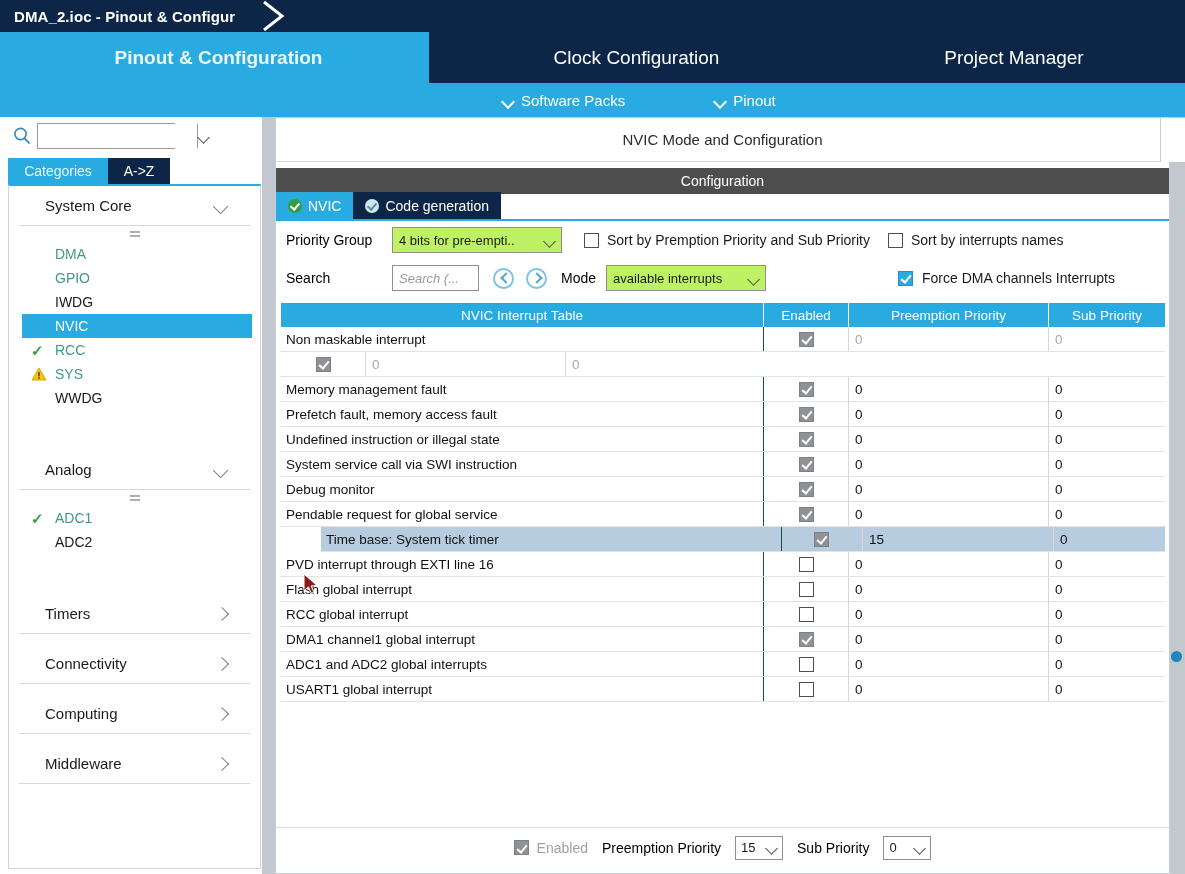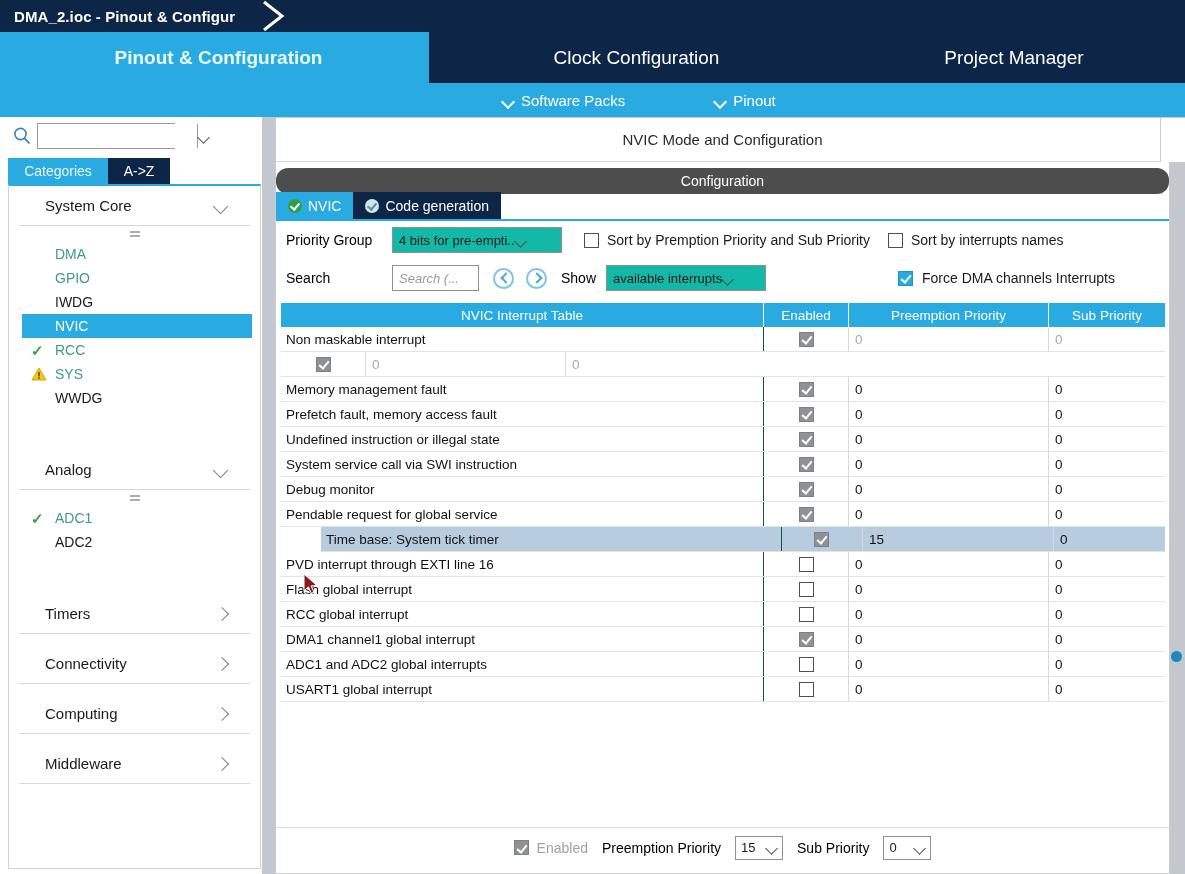--- a/index.html
+++ b/index.html
@@ -178,21 +178,20 @@
   .mode-title {
     height: 44px; display: flex; align-items: center; justify-content: center;
     font-size: 15px; color: #2b2b2b; background: #ffffff;
     border-bottom: 1px solid #d6d6d6;
   }
   .config-band {
     height: 26px; margin: 6px 0 0 0;
     background: #4d4d4d; color: #ffffff;
     display: flex; align-items: center; justify-content: center;
     font-size: 14px;
-    border-radius: 12px;
   }
   .ctabs {
     height: 27px; display: flex; align-items: flex-end;
     border-bottom: 2px solid #29abe2;
     background: #ffffff;
   }
   .ctab {
     height: 27px; display: flex; align-items: center; gap: 6px;
     padding: 0 12px; font-size: 14px; cursor: default;
   }
@@ -212,22 +211,22 @@
   }
   .circ-check.pale::after { border-color: #5b8fa3; }
 
   
   .ctl-row {
     display: flex; align-items: center; height: 38px; padding-left: 10px;
     font-size: 14px; color: #1a1a1a;
   }
   .lbl { color: #000000; }
   .sel-box {
-    border: 1px solid #8f8f8f; background: #14b8a6; height: 26px;
-    display: inline-flex; align-items: center; 
+    border: 1px solid #8f8f8f; background: #bef264; height: 26px;
+    display: inline-flex; align-items: center; justify-content: space-between;
     padding: 0 6px; font-size: 13px; color: #1a1a1a; cursor: default;
   }
   .txt-box {
     border: 1px solid #8f8f8f; background: #ffffff; height: 26px;
     display: inline-flex; align-items: center; padding: 0 6px;
     font-size: 13px; color: #9a9a9a; font-style: italic; cursor: text;
   }
   .cb {
     width: 15px; height: 15px; border: 1.4px solid #4f4f4f;
     background: #ffffff; display: inline-block; position: relative;
@@ -513,21 +512,21 @@
 
     <div class="ctl-row">
       <span class="lbl" style="width:106px">Search</span>
       <span class="txt-box" style="width:87px">Search (...</span>
       <span class="nav-circ" style="margin-left:14px">
         <span class="nav-arrow left"></span>
       </span>
       <span class="nav-circ" style="margin-left:12px">
         <span class="nav-arrow right"></span>
       </span>
-      <span class="lbl" style="margin-left:14px">Show</span>
+      <span class="lbl" style="margin-left:14px">Mode</span>
       <span class="sel-box" style="width:160px;margin-left:10px">
         <span>available interrupts</span>
         <span class="chev-g"></span>
       </span>
       <span style="display:inline-flex;align-items:center;gap:9px;margin-left:132px">
         <span class="cb blue"></span>
         <span>Force DMA channels Interrupts</span>
       </span>
     </div>
 

